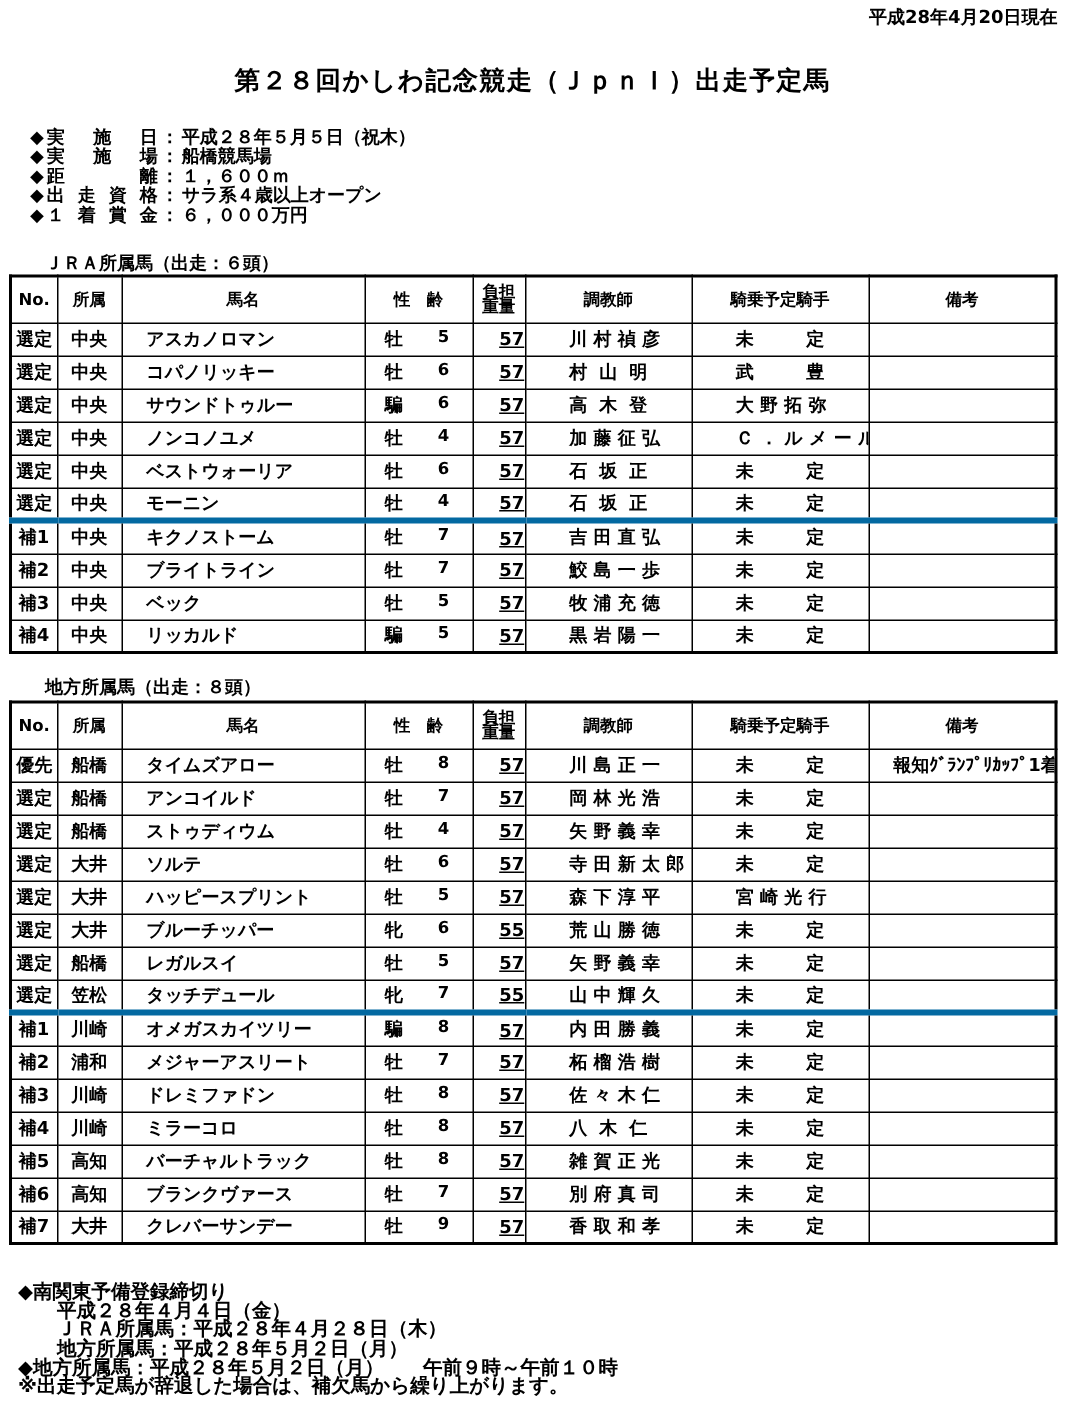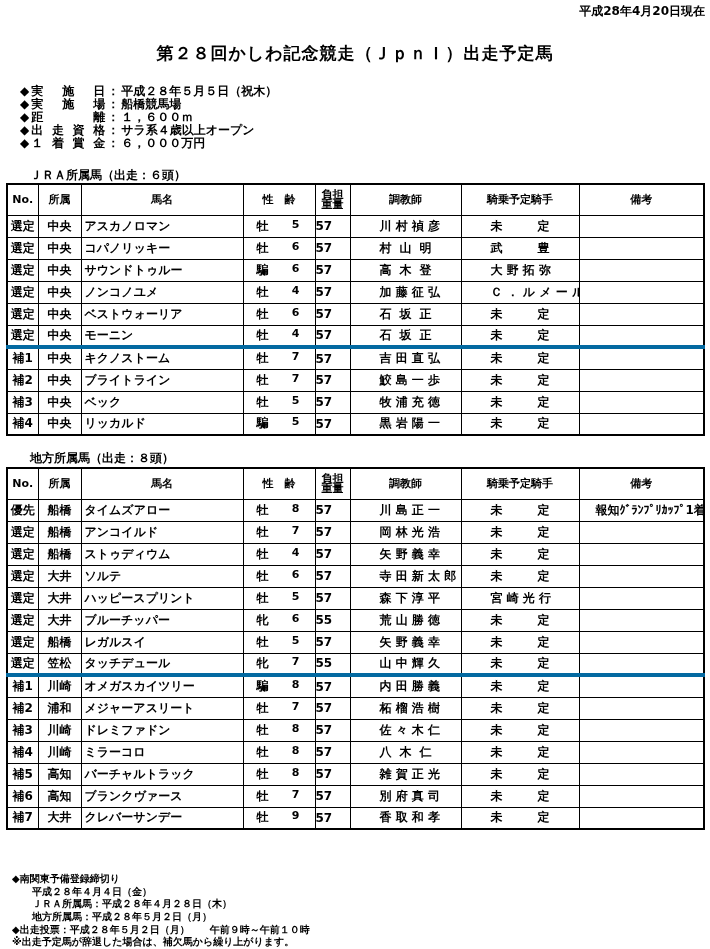--- a/index.html
+++ b/index.html
@@ -69,42 +69,41 @@
   table.entries { border: 2px solid #000; }
   table.entries thead th {
     height: 31px;
     font-size: 11px;
     text-align: center;
     vertical-align: middle;
   }
   th.h-weight { font-size: 9.5px; line-height: 10px; }
   table.entries tbody td { height: 22px; font-size: 12px; vertical-align: middle; }
   td.c-no, td.c-aff { text-align: center; font-size: 11.5px; }
-  td.c-horse { text-align: left; padding-left: 3px; }
+  td.c-horse { text-align: left; padding-left: 16px; }
   td.c-sexage .sa-wrap {
     display: flex;
     justify-content: space-between;
     padding: 0 15px 0 13px;
   }
   td.c-sexage .sa-age { font-size: 11px; }
-  td.c-weight { text-align: left; font-size: 11px; }
+  td.c-weight { text-align: right; font-size: 11px; text-decoration: underline; }
   td.c-trainer .jname, td.c-jockey .jname {
     display: block;
     margin: 0 29px;
     text-align: justify;
     text-align-last: justify;
   }
   td.c-note { font-size: 9.5px; padding-left: 16px; text-align: left; }
   tr.group-sep td { border-top: 4px solid #0369a1; }
 
   .footer-notes {
     position: absolute;
     top: 856px; left: 12px;
-    font-size: 10px;
-    margin-top: 17px;
+    font-size: 13px;
   }
   .footer-note-line { height: 12.7px; line-height: 12.7px; white-space: pre; }
 </style>
 </head>
 <body>
 
 <div class="date-status">平成28年4月20日現在</div>
 
 <h1 class="doc-title">第２８回かしわ記念競走（ＪｐｎＩ）出走予定馬</h1>
 
@@ -651,15 +650,15 @@
         <td class="c-note"></td>
       </tr>
     </tbody>
 </table>
 
 <div class="footer-notes" id="footer-notes">
     <div class="footer-note-line">◆南関東予備登録締切り</div>
     <div class="footer-note-line">　　平成２８年４月４日（金）</div>
     <div class="footer-note-line">　　ＪＲＡ所属馬：平成２８年４月２８日（木）</div>
     <div class="footer-note-line">　　地方所属馬：平成２８年５月２日（月）</div>
-    <div class="footer-note-line">◆出走投票：平成２８年５月２日（月）　　午前９時～午前１０時</div>
+    <div class="footer-note-line">◆地方所属馬：平成２８年５月２日（月）　　午前９時～午前１０時</div>
     <div class="footer-note-line">※出走予定馬が辞退した場合は、補欠馬から繰り上がります。</div>
   </div>
 
 </body></html>

